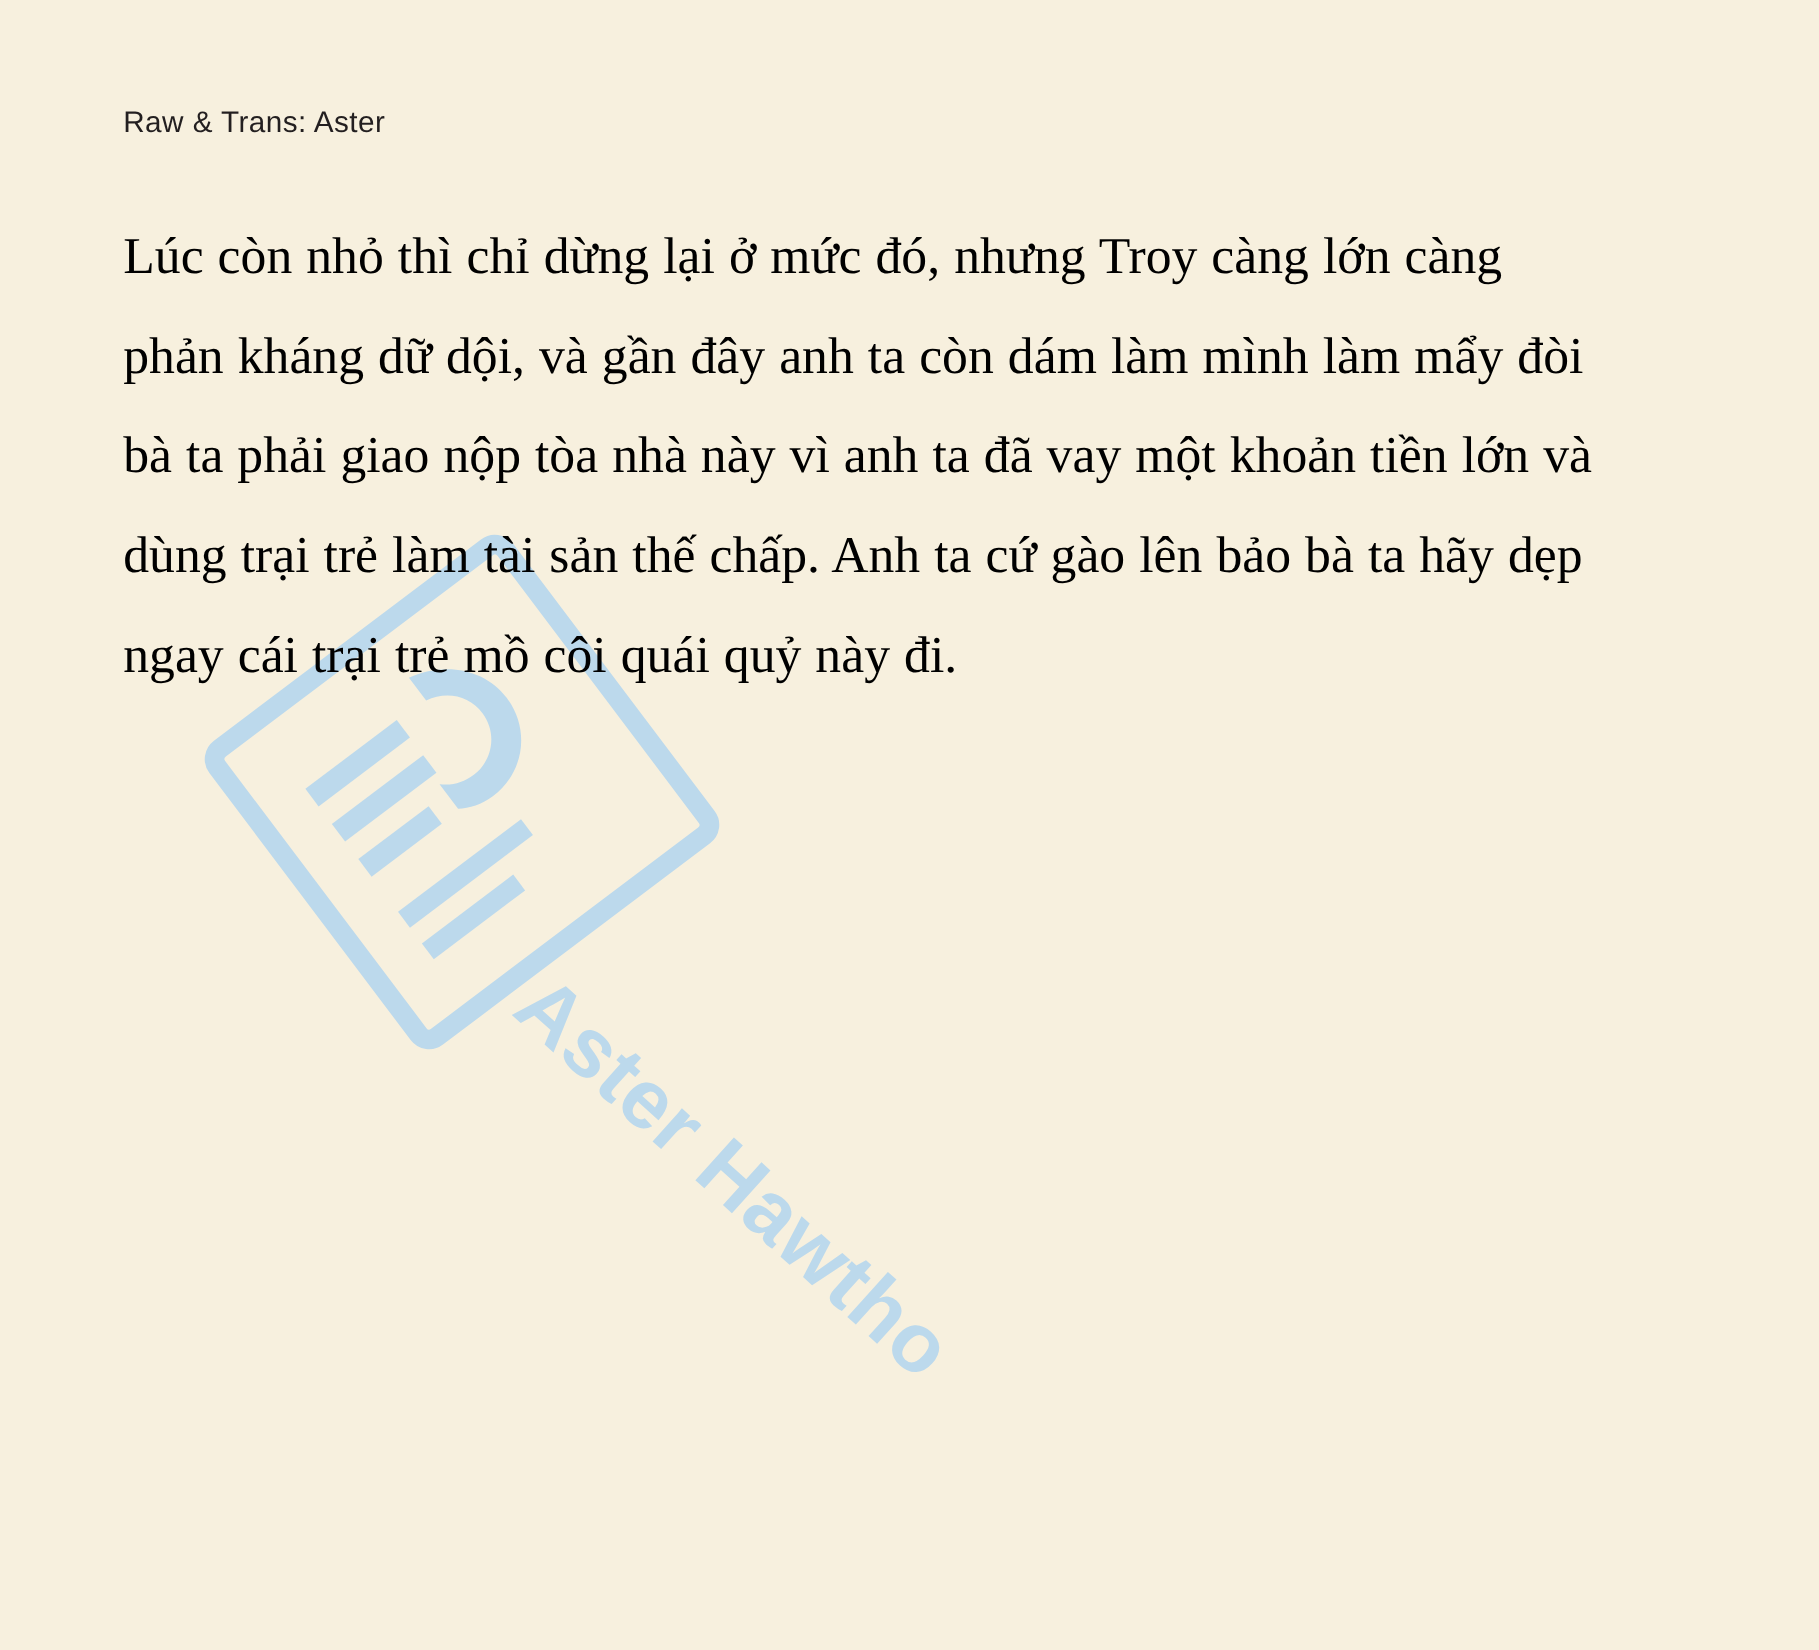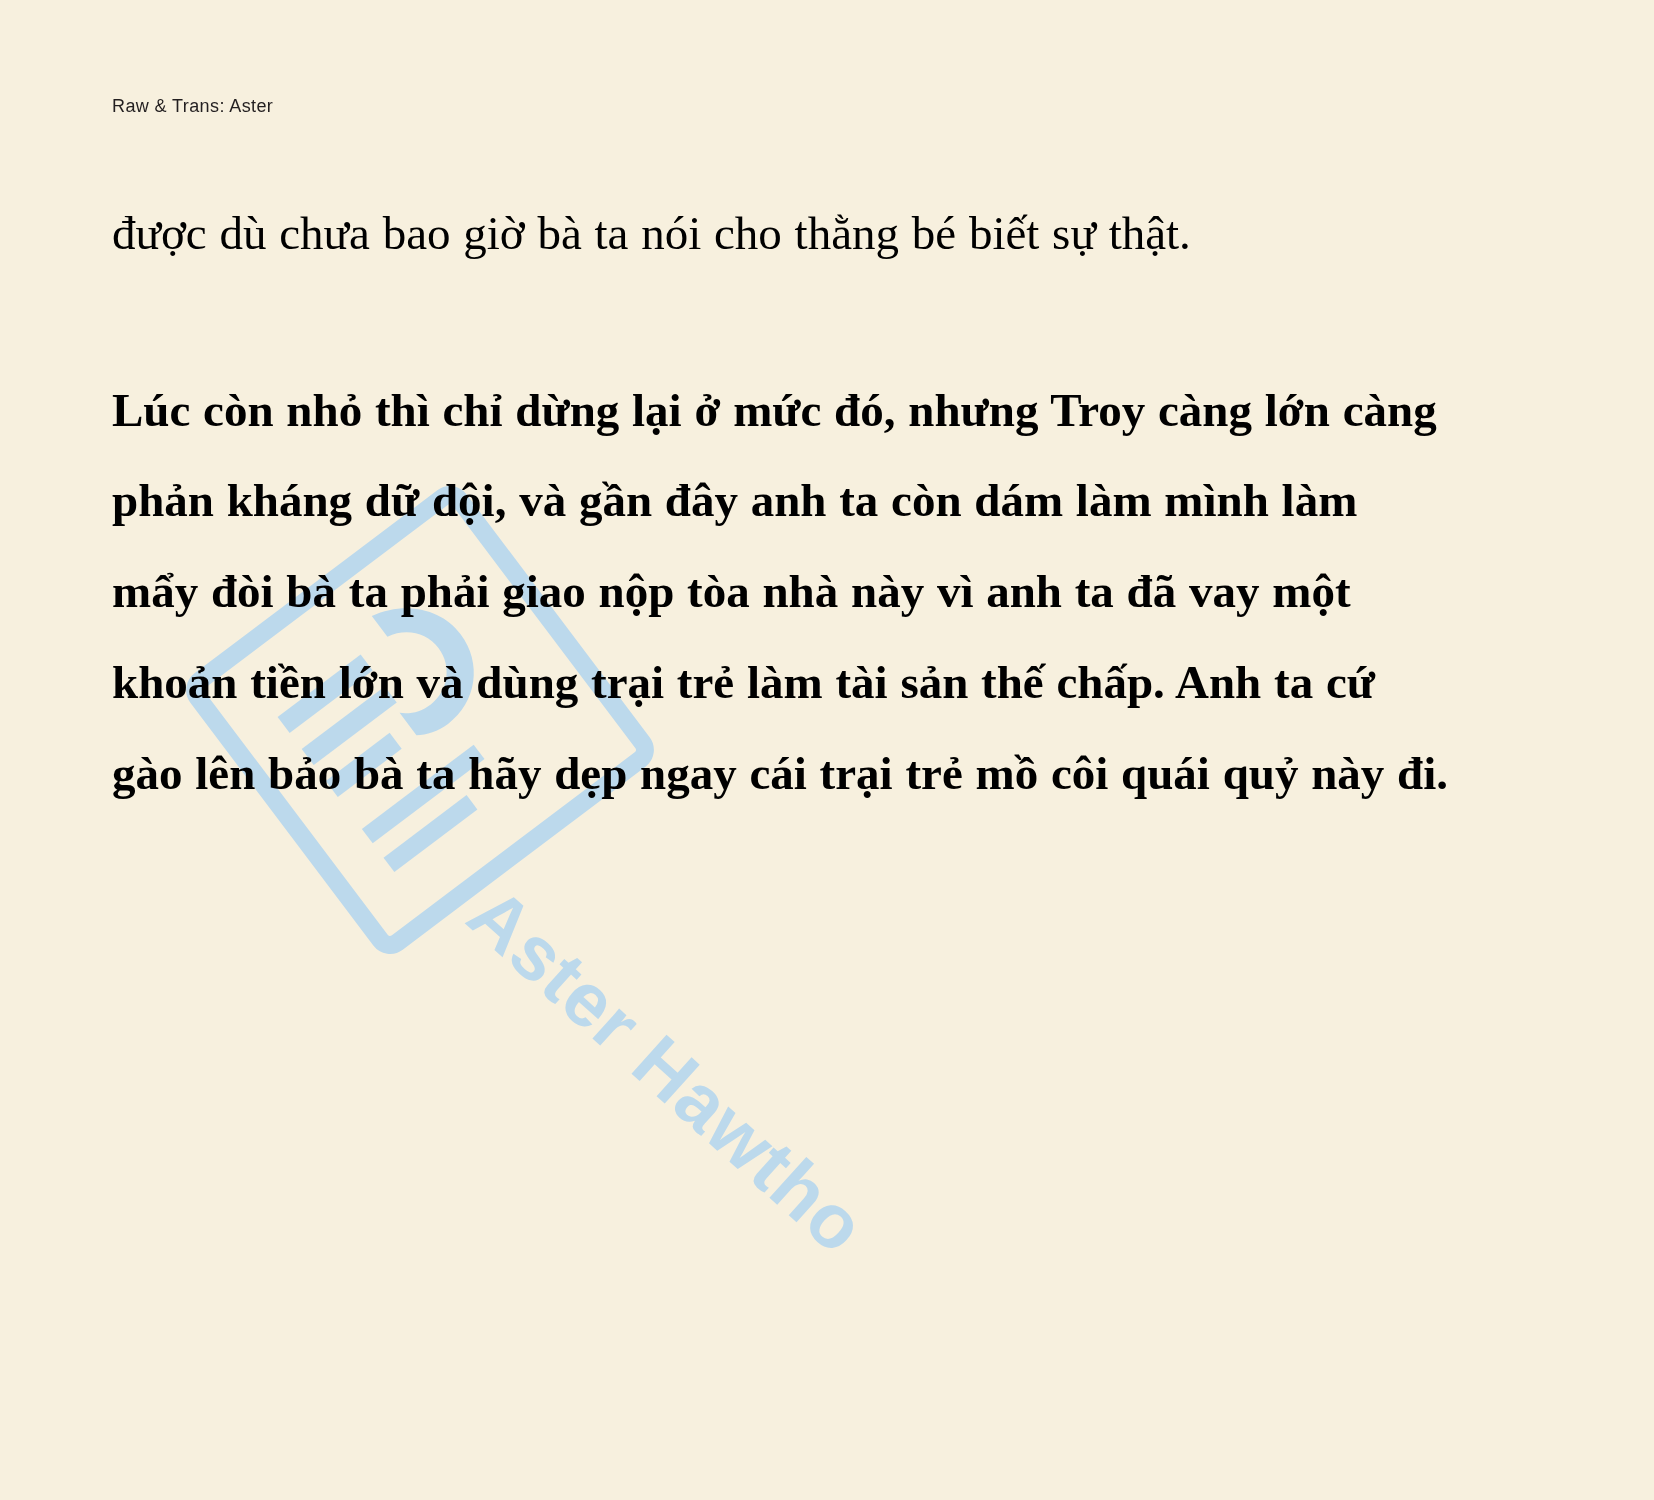--- a/index.html
+++ b/index.html
@@ -54,21 +54,21 @@
     transform-origin: left top;
     white-space: nowrap;
   }
 
   
   .credit {
     position: absolute;
     left: 112px;
     top: 96px;
     font-family: "Liberation Sans", sans-serif;
-    font-size: 18px;
+    font-size: 27px;
     color: #231f20;
     letter-spacing: 0.4px;
     z-index: 3;
   }
 
   
   .content {
     position: absolute;
     left: 112px;
     top: 188px;
@@ -107,17 +107,16 @@
         <path d="M44 144 h52 v9 h-52 z"></path>
         <path d="M112 44 c18 4 30 18 30 34 c0 18 -14 32 -32 32 c-6 0 -12 -2 -16 -5 l0 -14 c4 4 9 6 15 6 c11 0 20 -9 20 -20 c0 -10 -7 -18 -17 -20 z"></path>
       </g>
     </svg>
     <div class="wm-text">Aster Hawtho</div>
   </div>
 
   <div class="credit">Raw &amp; Trans: Aster</div>
 
   <div class="content">
-    <p class="para">được dù chưa bao giờ bà ta nói cho thằng bé biết sự thật.</p>
     <p class="para">Lúc còn nhỏ thì chỉ dừng lại ở mức đó, nhưng Troy càng lớn càng phản kháng dữ dội, và gần đây anh ta còn dám làm mình làm mẩy đòi bà ta phải giao nộp tòa nhà này vì anh ta đã vay một khoản tiền lớn và dùng trại trẻ làm tài sản thế chấp. Anh ta cứ gào lên bảo bà ta hãy dẹp ngay cái trại trẻ mồ côi quái quỷ này đi.</p>
   </div>
 
 </div>
 
 </body></html>

